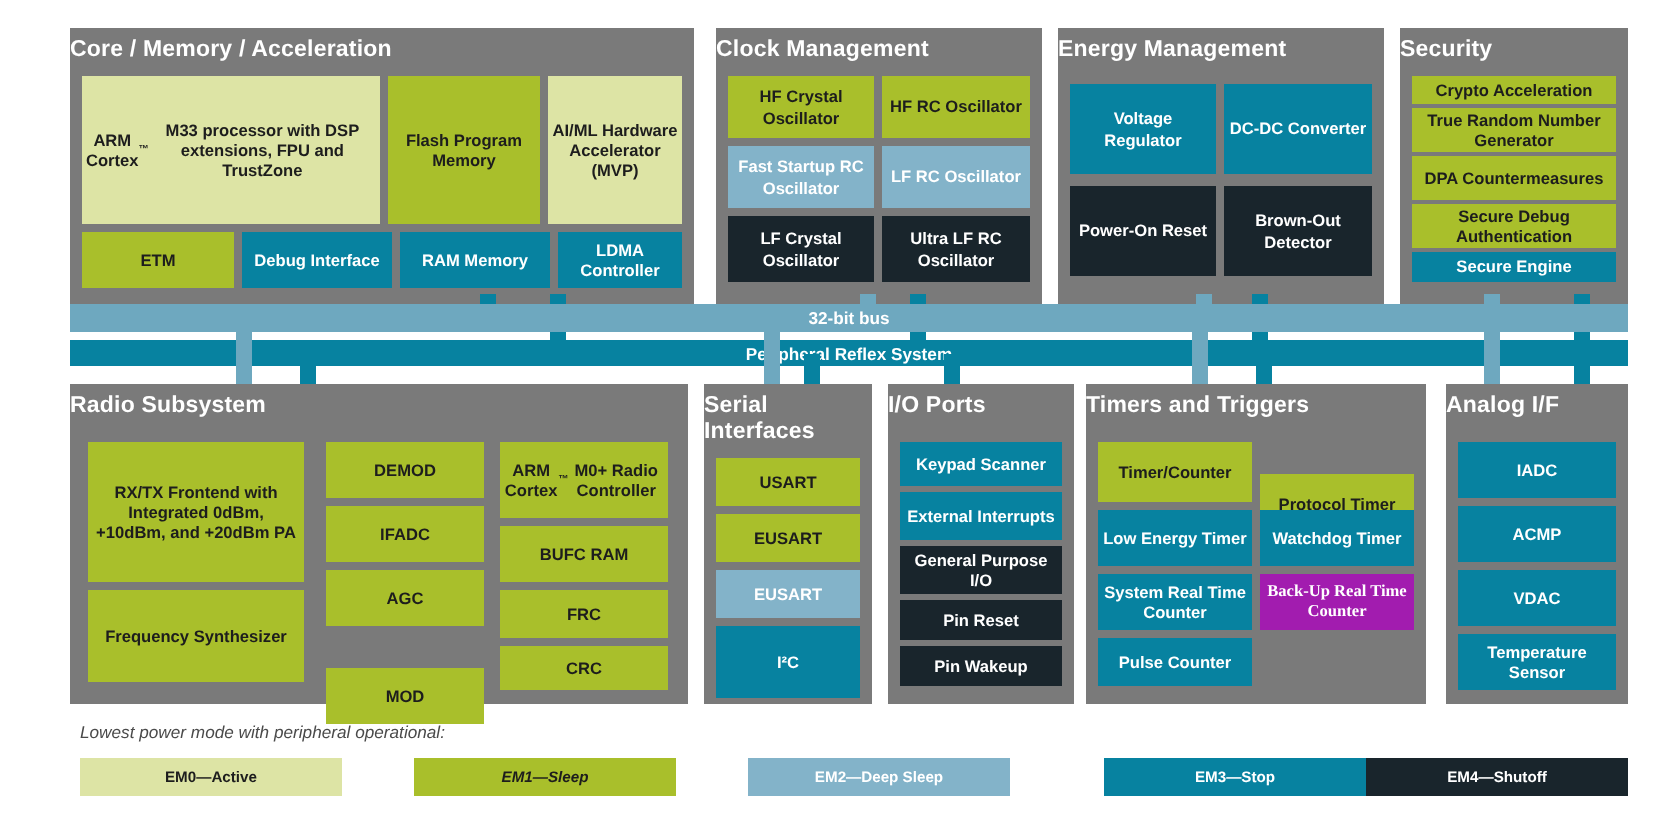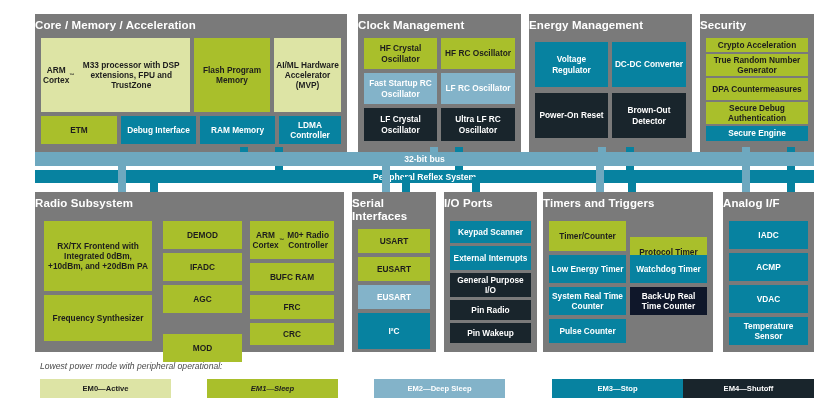--- a/index.html
+++ b/index.html
@@ -41,21 +41,21 @@
     font-weight:bold;
     line-height:10.2px;
     padding:1px 2px;
     overflow:hidden;
   }
   .em0{background:#dde4a5;color:#1d1d1d;}
   .em1{background:#a9bf2b;color:#1d1d1d;}
   .em2{background:#83b3c9;color:#ffffff;}
   .em3{background:#0782a0;color:#ffffff;}
   .em4{background:#19252c;color:#ffffff;}
-  .em4b{background:#0f172a;color:#ffffff;}
+  .em4b{background:#a21caf;color:#ffffff;font-family:Liberation Serif, serif;}
 
   
   .bus{
     position:absolute;
     display:flex;align-items:center;justify-content:center;
     color:#ffffff;font-size:8.6px;font-weight:bold;
   }
   .bus32{background:#6ea8bf;}
   .busprs{background:#0782a0;}
   .stub{position:absolute;}
@@ -188,21 +188,21 @@
       <div class="blk em3" style="position:absolute;left:0;top:84px;width:72px;height:36px;">I²C</div>
     </div>
   </div>
 
   <div class="panel" style="left:444px;top:192px;width:93px;height:160px;">
     <div class="panel-title">I/O Ports</div>
     <div class="panel-body" style="top:24px;bottom:6px;">
       <div class="blk em3" style="position:absolute;left:0;top:5px;width:81px;height:22px;">Keypad Scanner</div>
       <div class="blk em3" style="position:absolute;left:0;top:30px;width:81px;height:24px;">External Interrupts</div>
       <div class="blk em4" style="position:absolute;left:0;top:57px;width:81px;height:24px;">General Purpose I/O</div>
-      <div class="blk em4" style="position:absolute;left:0;top:84px;width:81px;height:20px;">Pin Radio</div>
+      <div class="blk em4" style="position:absolute;left:0;top:84px;width:81px;height:20px;">Pin Reset</div>
       <div class="blk em4" style="position:absolute;left:0;top:107px;width:81px;height:20px;">Pin Wakeup</div>
     </div>
   </div>
 
   <div class="panel" style="left:543px;top:192px;width:170px;height:160px;">
     <div class="panel-title">Timers and Triggers</div>
     <div class="panel-body" style="top:24px;bottom:6px;">
       <div class="blk em1" style="position:absolute;left:0;top:5px;width:77px;height:30px;">Timer/Counter</div>
       <div class="blk em1" style="position:absolute;left:81px;top:5px;width:77px;height:30px;margin-top:16px;">Protocol Timer</div>
       <div class="blk em3" style="position:absolute;left:0;top:39px;width:77px;height:28px;">Low Energy Timer</div>

